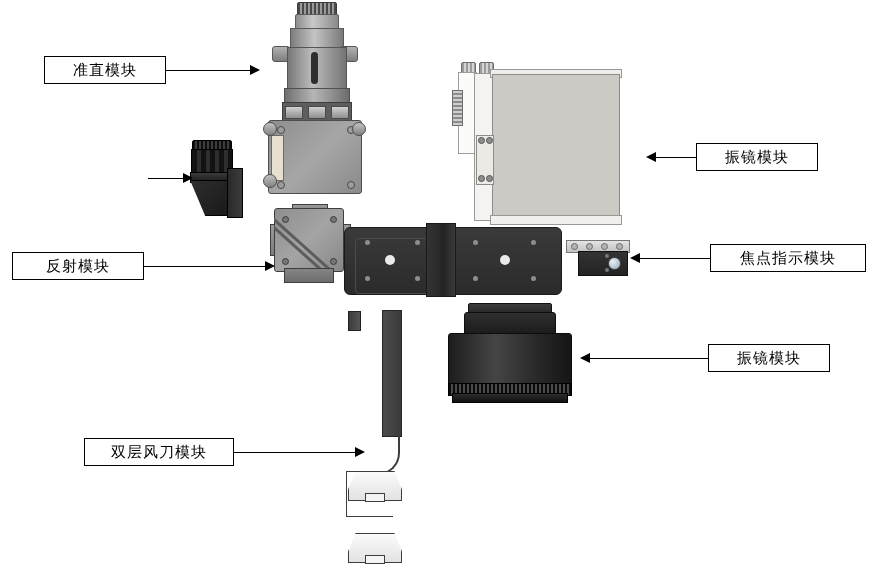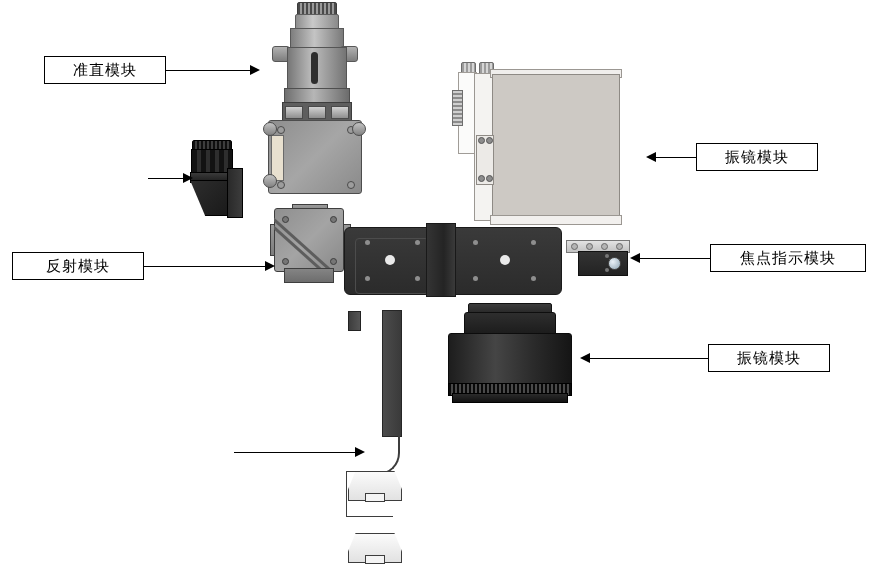--- a/index.html
+++ b/index.html
@@ -305,20 +305,21 @@
   <div class="leader" style="left:166px;top:70px;width:86px;"></div>
   <div class="arrow-r" style="left:250px;top:65px;"></div>
 
   <div class="leader" style="left:148px;top:178px;width:38px;"></div>
   <div class="arrow-r" style="left:183px;top:173px;"></div>
 
   <div class="label-box" style="left:12px;top:252px;width:132px;height:28px;">反射模块</div>
   <div class="leader" style="left:144px;top:266px;width:124px;"></div>
   <div class="arrow-r" style="left:265px;top:261px;"></div>
 
+  <div class="label-box" style="left:84px;top:438px;width:150px;height:28px;">双层风刀模块</div>
   <div class="leader" style="left:234px;top:452px;width:124px;"></div>
   <div class="arrow-r" style="left:355px;top:447px;"></div>
 
   <div class="label-box" style="left:696px;top:143px;width:122px;height:28px;">振镜模块</div>
   <div class="leader" style="left:656px;top:157px;width:62px;"></div>
   <div class="arrow-l" style="left:646px;top:152px;"></div>
 
   <div class="label-box" style="left:710px;top:244px;width:156px;height:28px;">焦点指示模块</div>
   <div class="leader" style="left:640px;top:258px;width:70px;"></div>
   <div class="arrow-l" style="left:630px;top:253px;"></div>

